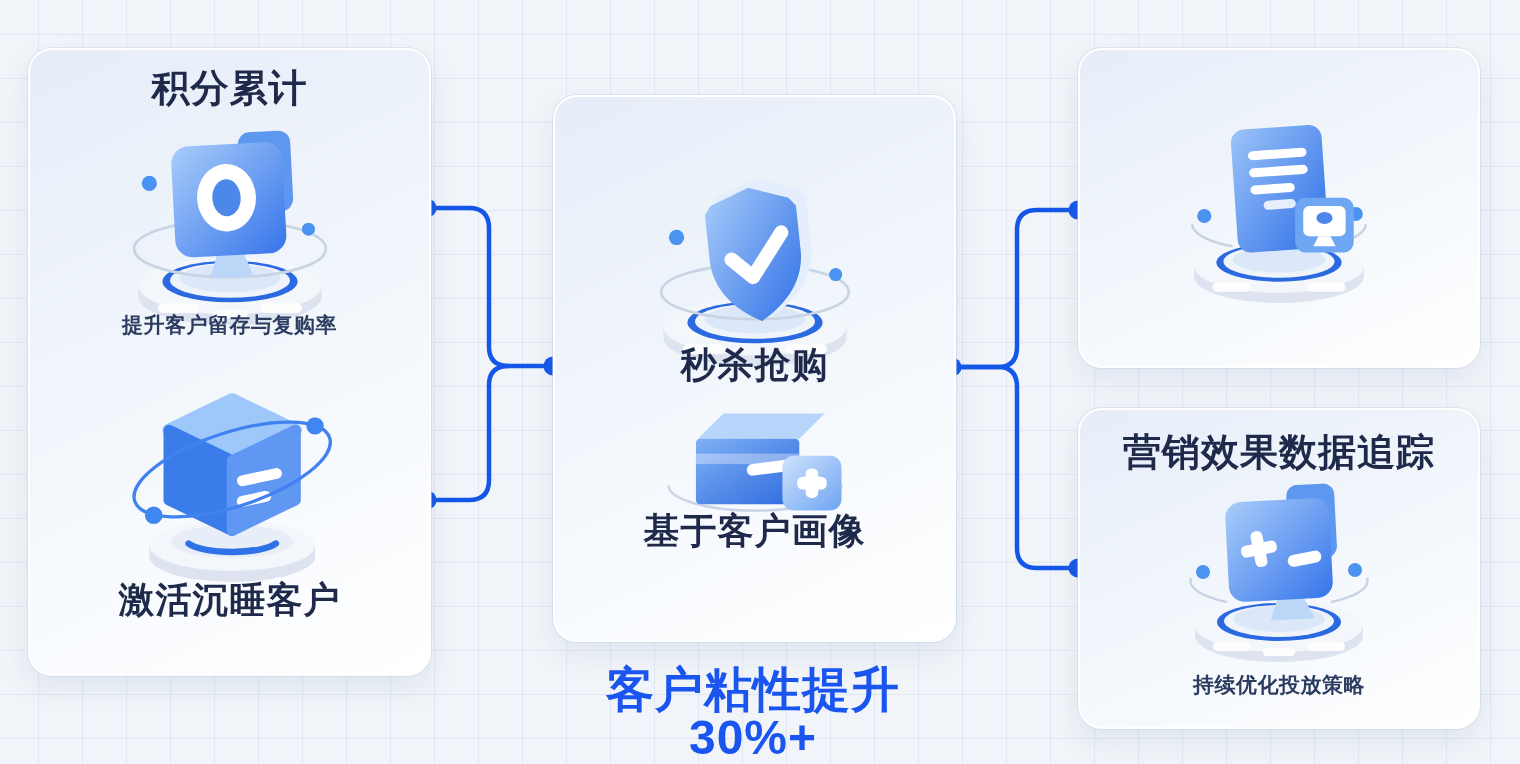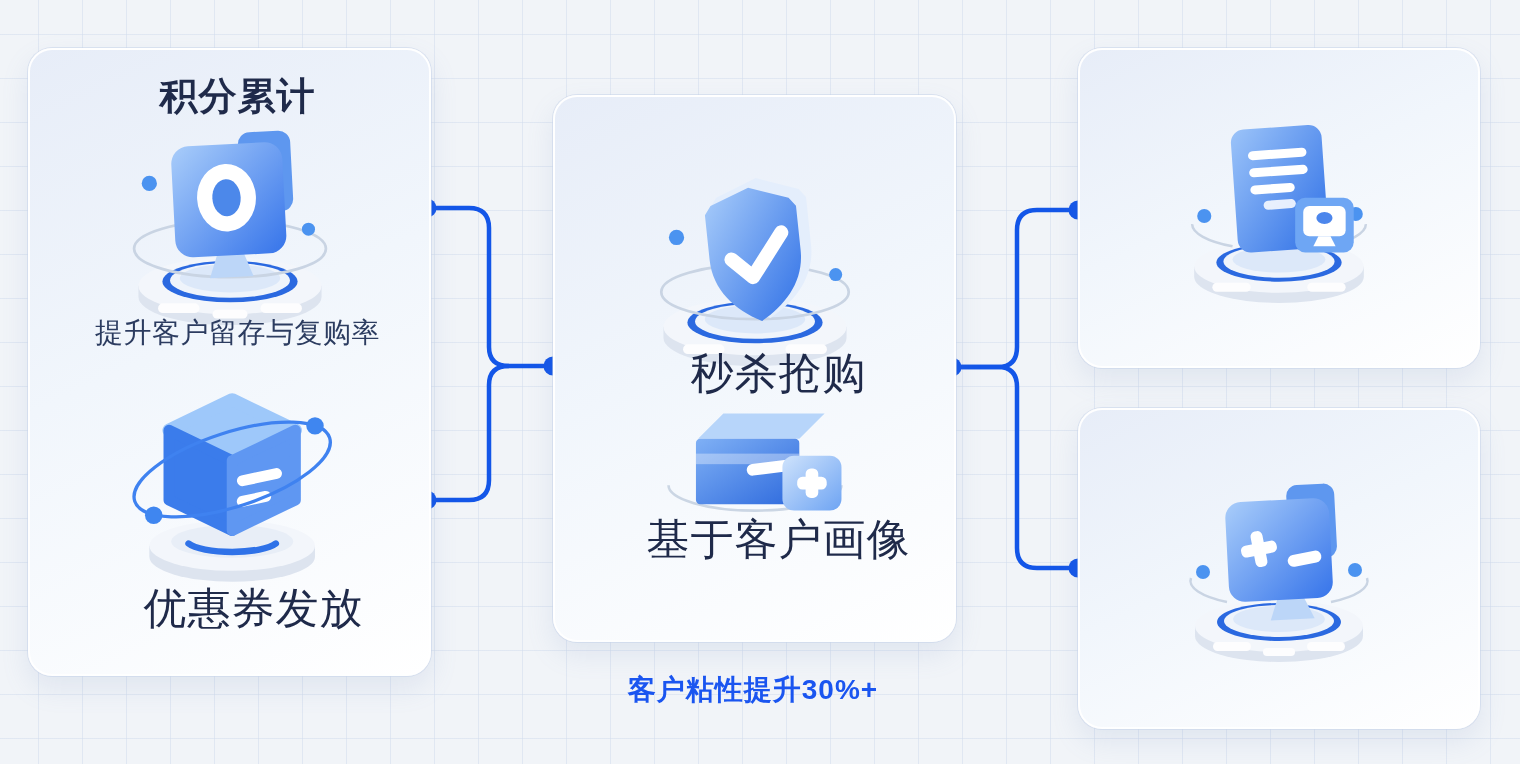--- a/index.html
+++ b/index.html
@@ -24,30 +24,30 @@
     border-radius:24px;
     background:linear-gradient(155deg,#e7edf8 0%,#f1f6fc 45%,#ffffff 100%);
     border:2px solid rgba(255,255,255,.95);
     box-shadow:0 0 0 1px rgba(198,211,233,.55), 0 12px 28px rgba(110,140,190,.14);
   }
   .card-left  {left:28px;  top:48px;  width:399px; height:624px;}
   .card-mid   {left:553px; top:95px;  width:399px; height:543px;}
   .card-rt    {left:1078px;top:48px;  width:398px; height:316px;}
   .card-rb    {left:1078px;top:408px; width:398px; height:317px;}
 
-  .card h2,.card h3,.card p{margin:8px;position:absolute;left:0;width:100%;text-align:center;}
+  .card h2,.card h3,.card p{margin:0;position:absolute;left:0;width:100%;text-align:center;}
   .t-title{font-size:38px;line-height:44px;font-weight:700;color:#1f2a4a;letter-spacing:1px;}
-  .t-label{font-size:43px;line-height:44px;font-weight:400;color:#1f2a4a;letter-spacing:1px;padding-left:16px;}
-  .t-desc {font-size:28px;line-height:34px;font-weight:400;color:#2c3c60;letter-spacing:.5px;}
+  .t-label{font-size:36px;line-height:44px;font-weight:700;color:#1f2a4a;letter-spacing:1px;}
+  .t-desc {font-size:21px;line-height:34px;font-weight:700;color:#2c3c60;letter-spacing:.5px;}
 
   .icon-wrap{position:absolute;left:0;width:100%;display:flex;justify-content:center;align-items:center;}
 
   .footer-highlight{
     position:absolute;left:553px;top:666px;width:400px;
-    text-align:center;font-size:28px;line-height:48px;font-weight:700;
+    text-align:center;font-size:48px;line-height:48px;font-weight:700;
     color:#1a55f0;letter-spacing:1px;
   }
 </style>
 </head>
 <body>
 
 <div class="stage">
 
   <svg class="connectors" viewBox="0 0 1520 764">
     <g fill="none" stroke="#1356e8" stroke-width="4.5">
@@ -122,21 +122,21 @@
           <path d="M160 42 L102 70 L102 134 L160 106 Z" fill="#5f97f2" stroke="#5f97f2" stroke-width="10"></path>
           <rect x="106" y="80" width="42" height="10" rx="5" fill="#ffffff" transform="rotate(-12 127 85)"></rect>
           <rect x="106" y="100" width="32" height="10" rx="5" fill="#ffffff" transform="rotate(-12 122 105)"></rect>
         </g>
         <ellipse cx="102" cy="78" rx="94" ry="34" fill="none" stroke="#3f82f0" stroke-width="3" transform="rotate(-18 102 78)"></ellipse>
         <circle cx="178" cy="38" r="8" fill="#3f86f0"></circle>
         <circle cx="30" cy="120" r="8" fill="#3f86f0"></circle>
       </svg>
     </div>
 
-    <h3 class="t-label" style="top:528px">优惠券发放</h3>
+    <h3 class="t-label" style="top:528px">激活沉睡客户</h3>
   </section>
 
   <section class="card card-mid">
 
     <div class="icon-wrap" style="top:60px;height:222px">
       <svg width="218" height="214" viewBox="0 0 200 196">
         <defs>
           <linearGradient id="sA" x1="0" y1="0" x2="1" y2="1">
             <stop offset="0" stop-color="#a9cdfa"></stop>
               <stop offset="1" stop-color="#2e6fe6"></stop>
@@ -227,20 +227,21 @@
           <rect x="124" y="92" width="42" height="30" rx="6" fill="#ffffff"></rect>
           <ellipse cx="145" cy="104" rx="8" ry="6" fill="#4c86ec"></ellipse>
           <path d="M139 122 h12 l5 10 h-22 z" fill="#ffffff"></path>
         </g>
       </svg>
     </div>
 
   </section>
 
   <section class="card card-rb">
+    <h2 class="t-title" style="top:20px">营销效果数据追踪</h2>
 
     <div class="icon-wrap" style="top:66px;height:192px">
       <svg width="202" height="196" viewBox="0 0 200 196">
         <defs>
           <linearGradient id="dA" x1="0" y1="0" x2="1" y2="1">
             <stop offset="0" stop-color="#a9cdfa"></stop>
               <stop offset="1" stop-color="#3674ea"></stop>
           </linearGradient>
         </defs>
         <g>
@@ -261,17 +262,18 @@
           <rect x="110" y="12" width="48" height="74" rx="11" fill="#5e97ef"></rect>
           <path d="M96 124 h26 l10 22 h-44 z" fill="#bcd6f8"></path>
           <rect x="48" y="26" width="104" height="100" rx="16" fill="url(#dA)"></rect>
           <rect x="74" y="56" width="12" height="36" rx="5" fill="#ffffff" transform="rotate(-8 80 74)"></rect>
           <rect x="62" y="68" width="36" height="12" rx="5" fill="#ffffff" transform="rotate(-8 80 74)"></rect>
           <rect x="108" y="80" width="34" height="12" rx="6" fill="#ffffff" transform="rotate(-8 125 86)"></rect>
         </g>
       </svg>
     </div>
 
+    <p class="t-desc" style="top:258px">持续优化投放策略</p>
   </section>
 
   <div class="footer-highlight">客户粘性提升30%+</div>
 
 </div>
 
 </body></html>

